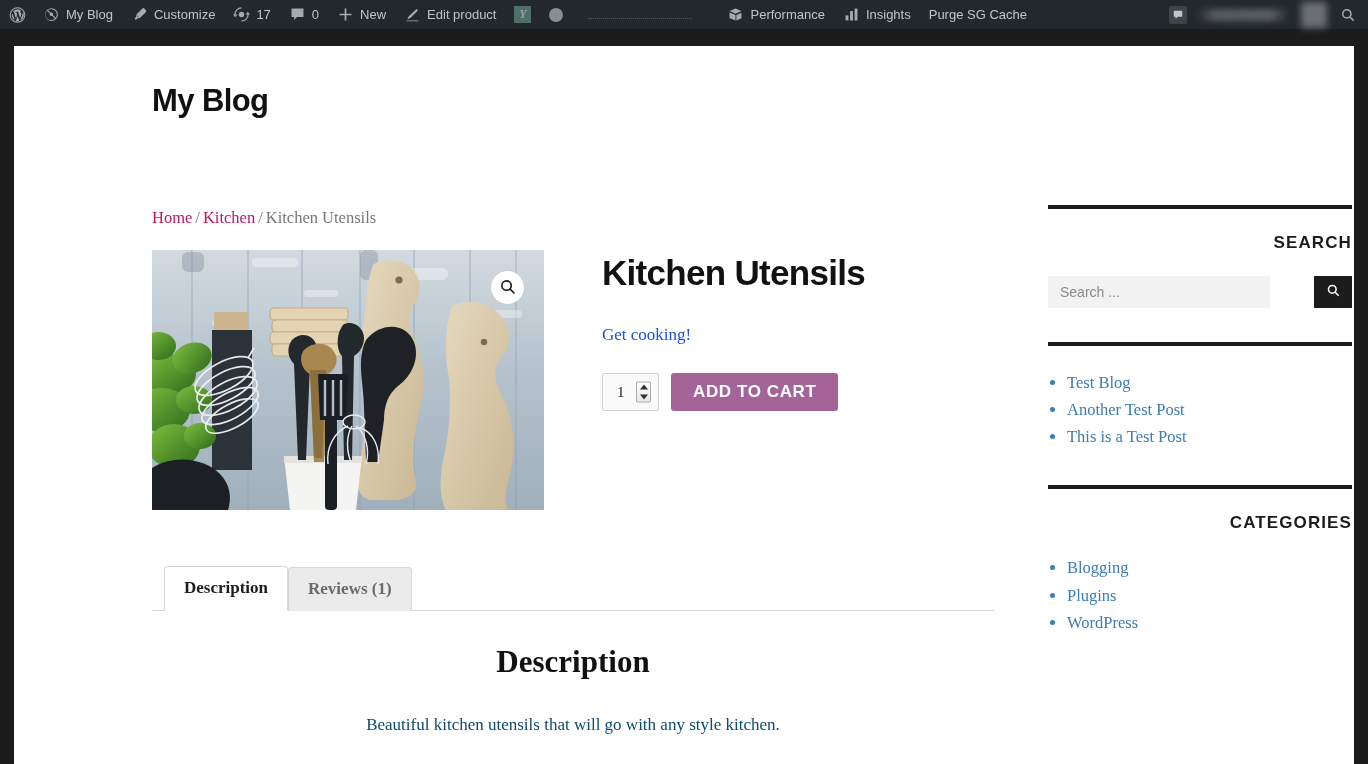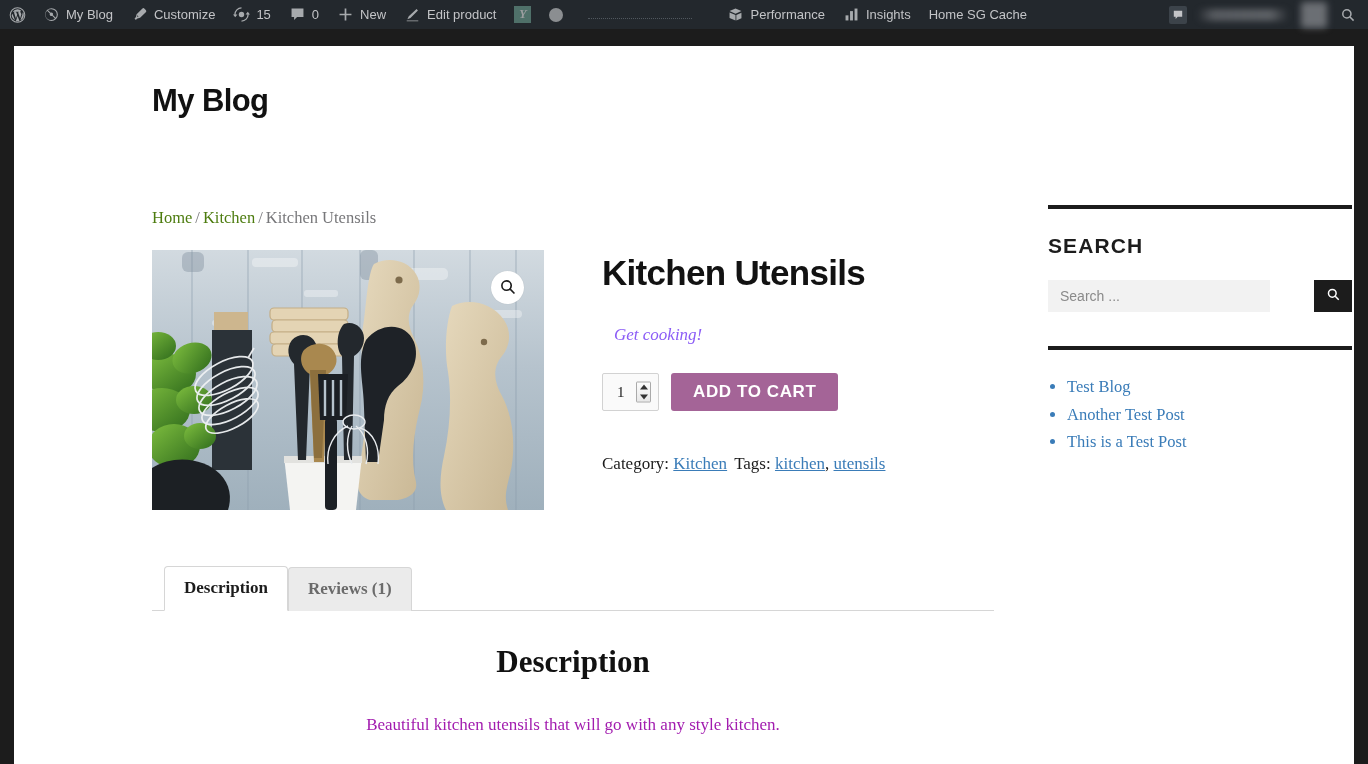--- a/index.html
+++ b/index.html
@@ -153,21 +153,21 @@
   }
 
   
   .woocommerce-breadcrumb {
     font-size: 16.5px;
     color: #77777a;
     line-height: 1.6;
     margin: 0 0 18px 0;
   }
   .woocommerce-breadcrumb a {
-    color: #4d7c0f;
+    color: #be185d;
     text-decoration: none;
     text-align: center;
   }
   .bc-sep { padding: 0 3px; }
 
   
   .product { display: flex; align-items: flex-start; }
   .product-gallery {
     position: relative;
     width: 392px;
@@ -208,25 +208,24 @@
     color: #121212;
     line-height: 1.2;
   }
   .price {
     margin: 0 0 30px 0;
     font-size: 23px;
     color: #77a464;
     line-height: 1.3;
   }
   .woocommerce-product-details__short-description {
-    margin: 0 0 26px 12px;
+    margin: 0 0 26px 0;
     font-size: 17px;
-    color: #8b5cf6;
+    color: #1d4ed8;
     line-height: 1.5;
-    font-style: italic;
   }
 
   form.cart {
     display: flex;
     align-items: stretch;
     margin: 0 0 40px 0;
   }
   .quantity {
     display: inline-flex;
     position: relative;
@@ -343,39 +342,40 @@
     margin: 0 0 32px 0;
     font-family: "Liberation Serif", serif;
     font-weight: 700;
     font-size: 31px;
     color: #111;
     line-height: 1.2;
   }
   .woocommerce-Tabs-panel p {
     margin: 0;
     font-size: 17px;
-    color: #a21caf;
+    color: #0c4a6e;
     line-height: 1.5;
   }
 
   
   .widget {
     border-top: 4px solid #1c1c1c;
     padding-top: 24px;
     margin-bottom: 34px;
   }
   .widget-title {
     margin: 0 0 22px 0;
     font-family: "Liberation Sans", sans-serif;
     font-weight: 700;
-    font-size: 21px;
+    font-size: 17px;
     letter-spacing: 1.1px;
     text-transform: uppercase;
     color: #1c1c1c;
     line-height: 1.2;
+    text-align: right;
   }
   .search-form {
     display: flex;
     height: 32px;
     gap: 44px;
   }
   .search-form input[type="search"] {
     flex: 1 1 auto;
     border: 0;
     background: #f2f2f2;
@@ -446,21 +446,21 @@
     <span class="ab-label">Customize</span>
   </div>
 
   <div class="ab-item">
     <span class="ab-icon">
       <svg width="17" height="17" viewBox="0 0 20 20" fill="currentColor">
           <path d="M10 3a7 7 0 0 0-7 7h2.2L2.6 13.2L0 10h1.5A8.5 8.5 0 0 1 10 1.5zM10 17a7 7 0 0 0 7-7h-2.2l2.6-3.2L20 10h-1.5A8.5 8.5 0 0 1 10 18.5z"></path>
           <circle cx="10" cy="10" r="3.2"></circle>
         </svg>
     </span>
-    <span class="ab-count">15</span>
+    <span class="ab-count">17</span>
   </div>
 
   <div class="ab-item">
     <span class="ab-icon">
       <svg width="17" height="17" viewBox="0 0 20 20" fill="currentColor">
           <path d="M3 3h14v10H9.5L6 16.5V13H3z"></path>
         </svg>
     </span>
     <span class="ab-count">0</span>
   </div>
@@ -507,21 +507,21 @@
       <svg width="17" height="17" viewBox="0 0 20 20" fill="currentColor">
           <rect x="3" y="11" width="3.4" height="6"></rect>
           <rect x="8.3" y="6" width="3.4" height="11"></rect>
           <rect x="13.6" y="3" width="3.4" height="14"></rect>
         </svg>
     </span>
     <span class="ab-label">Insights</span>
   </div>
 
   <div class="ab-item">
-    <span class="ab-label">Home SG Cache</span>
+    <span class="ab-label">Purge SG Cache</span>
   </div>
 
   <div class="ab-spacer"></div>
 
   <div class="ab-right">
     <div class="ab-item" style="padding:0 10px">
       <span class="ab-comment-box">
         <svg width="12" height="12" viewBox="0 0 20 20" fill="currentColor">
             <path d="M3 3h14v10H9.5L6 16.5V13H3z"></path>
           </svg>
@@ -677,23 +677,20 @@
               <div class="quantity">
                 <input type="number" aria-label="Quantity" value="1" style="">
                 <span class="qty-spinner">
                   <i class="up"></i>
                   <i class="dn"></i>
                 </span>
               </div>
               <button type="submit" class="single_add_to_cart_button">ADD TO CART</button>
             </form>
 
-            <div class="product_meta">
-              <span class="meta-group"><span>Category:</span> <a href="#">Kitchen</a></span><span class="meta-group"><span>Tags:</span> <a href="#">kitchen</a><span>, </span><a href="#">utensils</a></span>
-            </div>
           </div>
         </div>
 
         <div class="woocommerce-tabs">
           <ul class="tabs">
             <li class="active">
               <a href="#">Description</a>
             </li>
             <li>
               <a href="#">Reviews (1)</a>
@@ -724,16 +721,24 @@
         </section>
 
         <section class="widget">
           <ul>
             <li><a href="#">Test Blog</a></li>
             <li><a href="#">Another Test Post</a></li>
             <li><a href="#">This is a Test Post</a></li>
           </ul>
         </section>
 
+        <section class="widget">
+          <h2 class="widget-title">CATEGORIES</h2>
+          <ul>
+            <li><a href="#">Blogging</a></li>
+            <li><a href="#">Plugins</a></li>
+            <li><a href="#">WordPress</a></li>
+          </ul>
+        </section>
       </aside>
     </div>
   </div>
 </div>
 
 </body></html>

